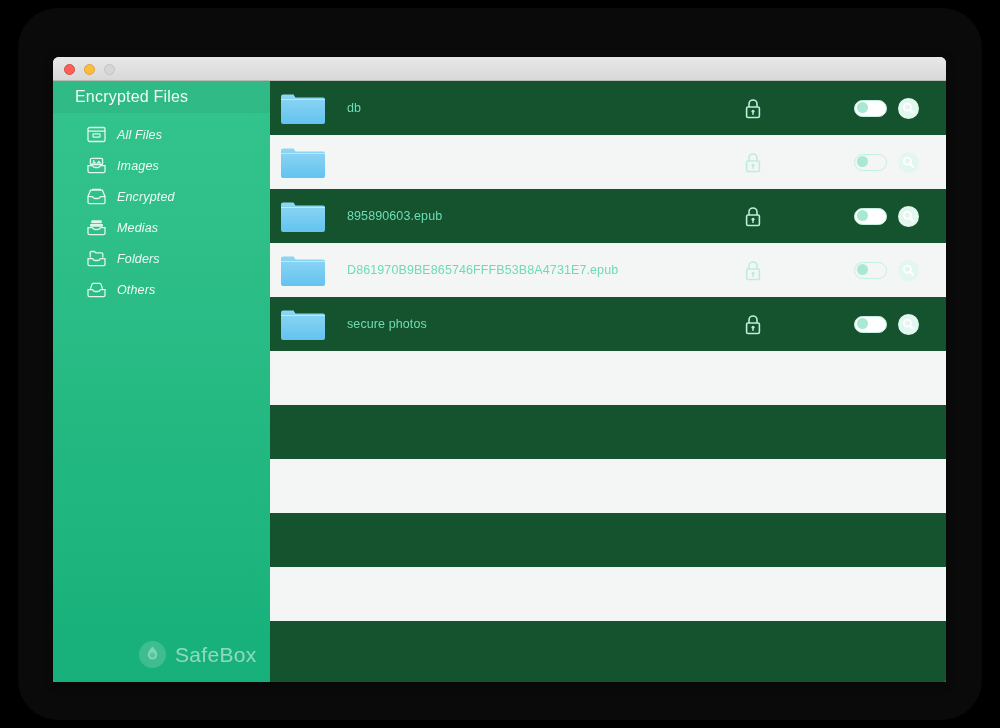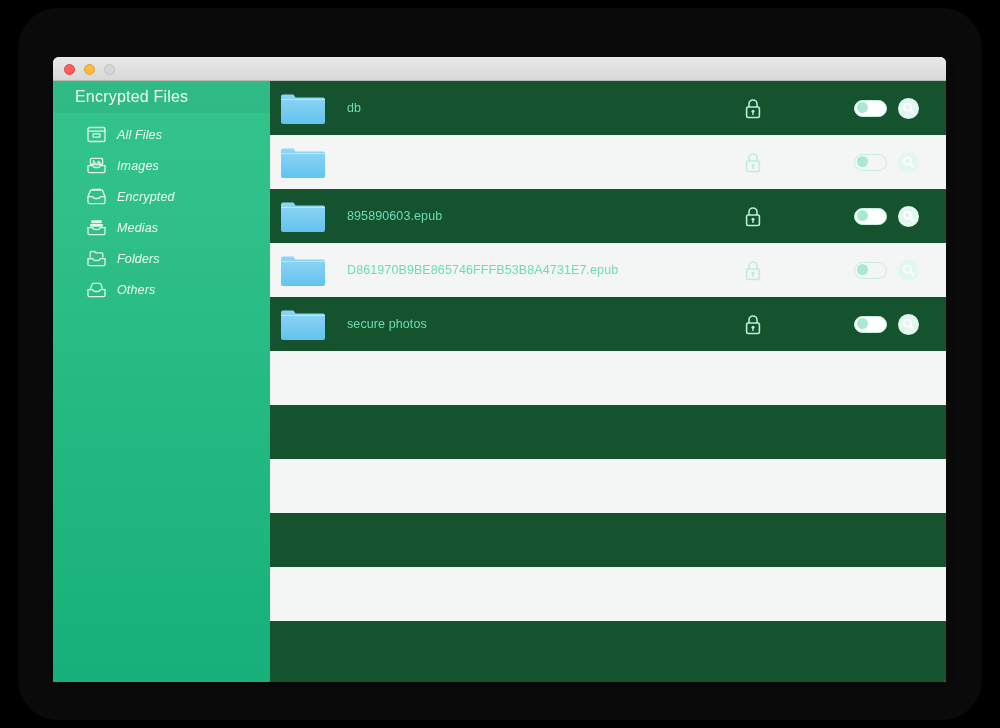--- a/index.html
+++ b/index.html
@@ -240,20 +240,30 @@
           <svg viewBox="0 0 19 17" width="19" height="17">
             <path d="M1 8.6 V14.2 a1.4 1.4 0 0 0 1.4 1.4 h14.2 a1.4 1.4 0 0 0 1.4 -1.4 V8.6 h-4.6 a2.6 2.6 0 0 1 -2.5 1.9 h-2.8 a2.6 2.6 0 0 1 -2.5 -1.9 z" fill="none" stroke="#ffffff" stroke-opacity="0.85" stroke-width="1.3"></path>
             <path d="M3.4 7.9 L5.1 3.1 a1.2 1.2 0 0 1 1.1 -0.8 h6.6 a1.2 1.2 0 0 1 1.1 0.8 l1.7 4.8" fill="none" stroke="#ffffff" stroke-opacity="0.85" stroke-width="1.3"></path>
           </svg>
         </span>
         <span class="nav-label">Others</span>
       </div>
 
     </div>
 
+    <div id="brand">
+      <span id="brand-mark">
+        <svg viewBox="0 0 27 27" width="27" height="27">
+          <circle cx="13.5" cy="13.5" r="13.5" fill="#ffffff" fill-opacity="0.16"></circle>
+          <path d="M13.5 5.4 C16.9 9.1 18.3 11.3 18.3 13.8 a4.8 4.8 0 0 1 -9.6 0 C8.7 11.3 10.1 9.1 13.5 5.4 z" fill="#ffffff" fill-opacity="0.34"></path>
+          <circle cx="13.5" cy="14.1" r="2.5" fill="#2bbd87" fill-opacity="0.55"></circle>
+        </svg>
+      </span>
+      <span id="brand-name">SafeBox</span>
+    </div>
 
   </div>
 
   <div id="filelist">
 
     <div class="row">
       <span class="folder-icon">
         <svg viewBox="0 0 48 38" width="48" height="38">
           <defs>
             <linearGradient id="fg0" x1="0" y1="0" x2="0" y2="1">

